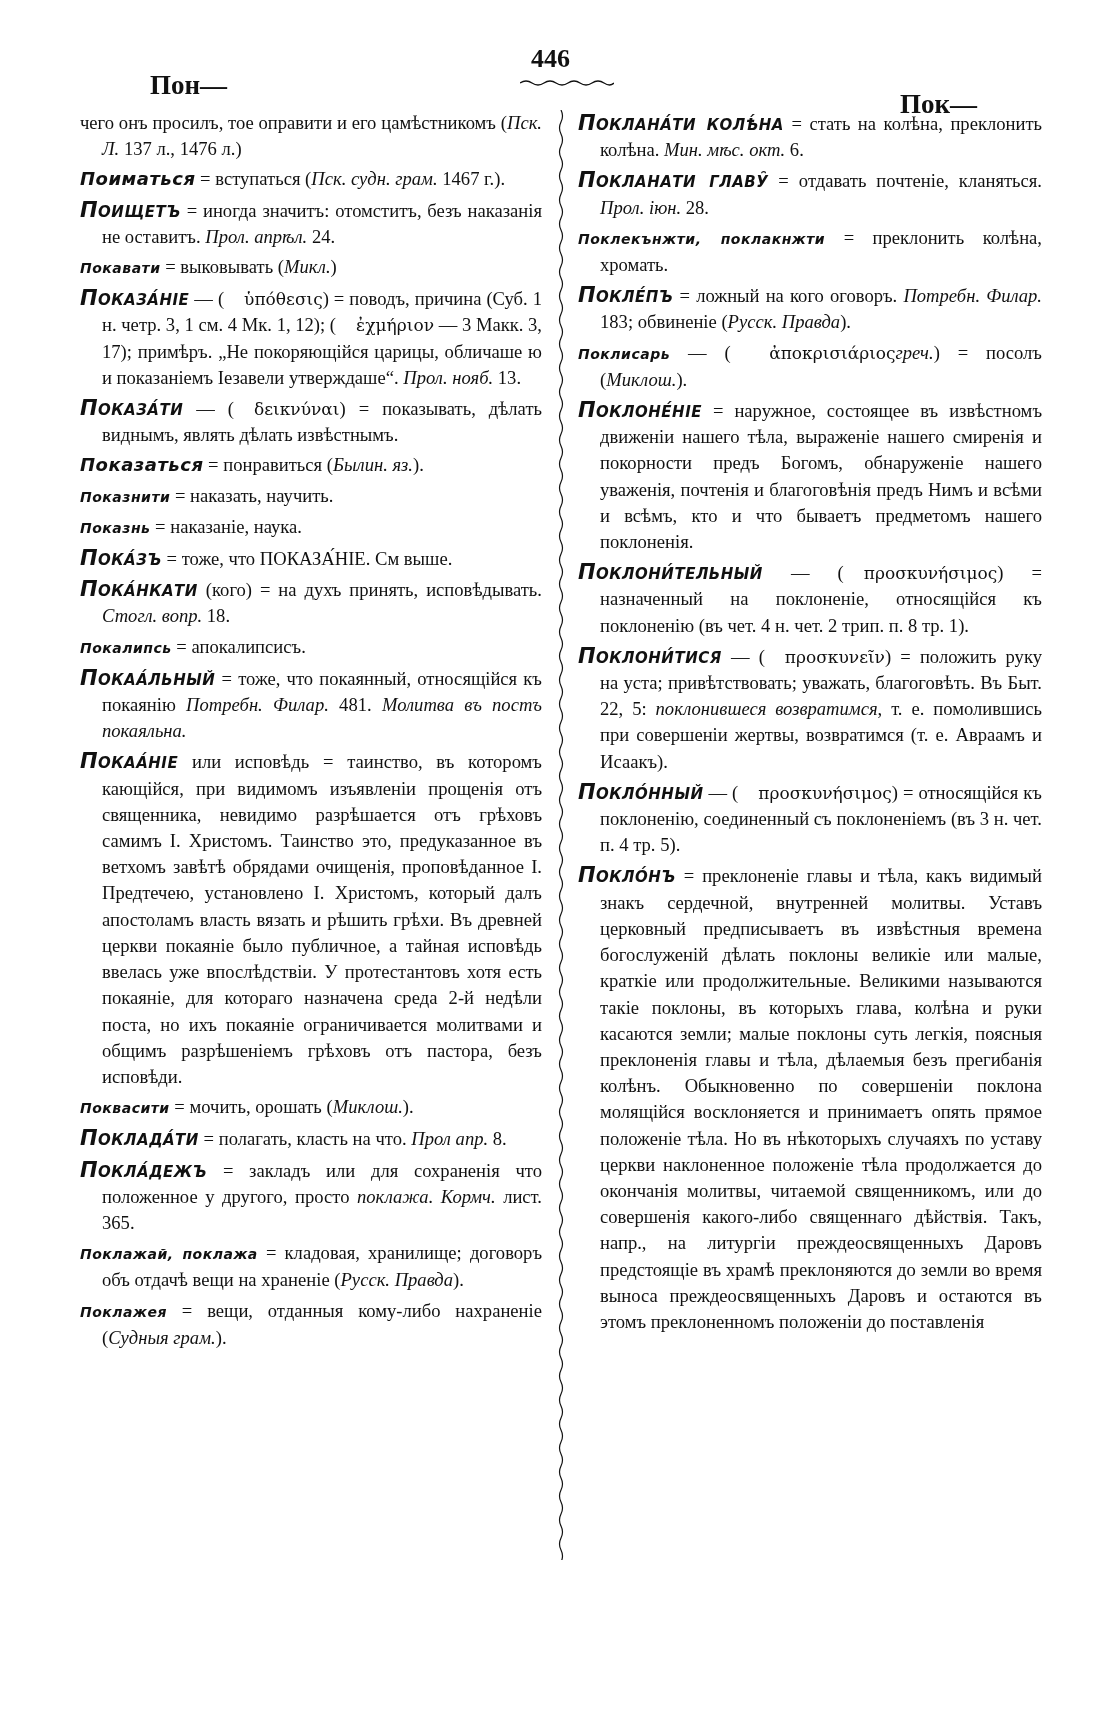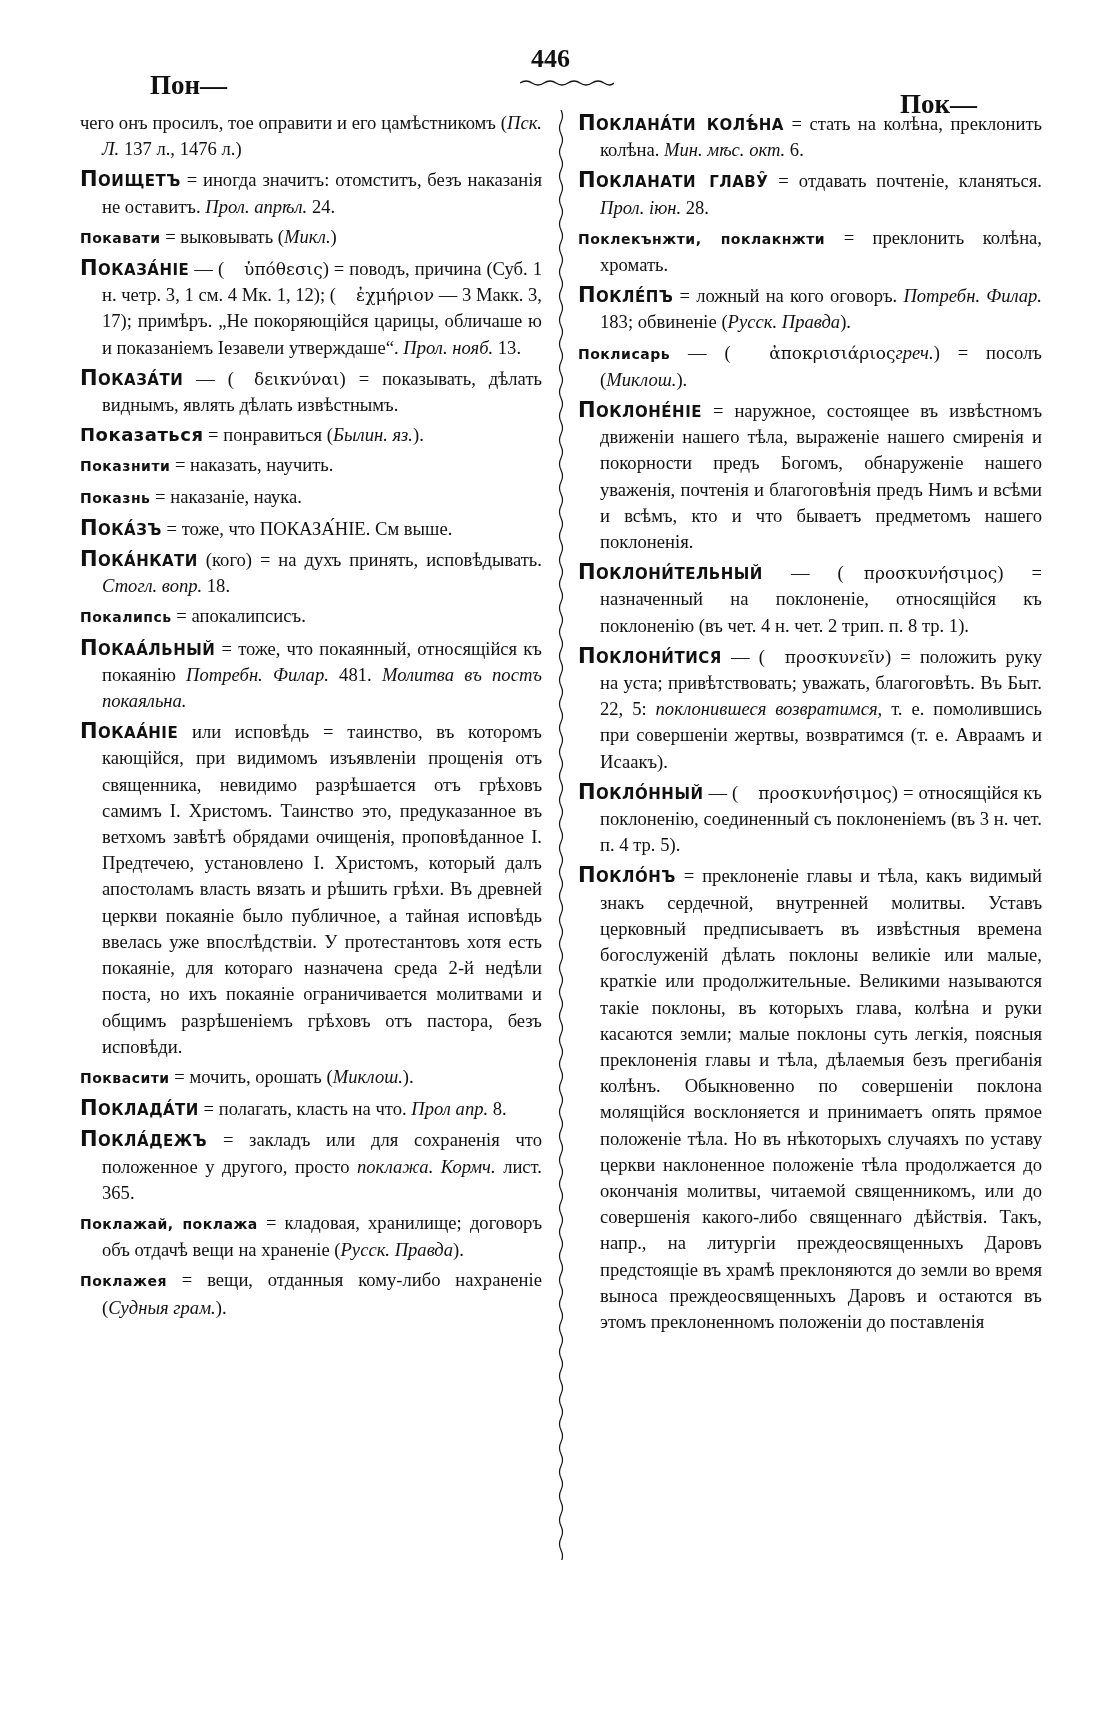--- a/index.html
+++ b/index.html
@@ -23,21 +23,21 @@
     position: absolute; top: 110px; font-size: 18.6px; line-height: 26.2px;
     text-align: justify;
   }
   .column.left { left: 80px; width: 462px; }
   .column.right { left: 578px; width: 464px; }
   .divider {
     position: absolute; left: 556px; top: 110px; width: 10px; height: 1450px;
   }
   .entry { margin: 0 0 4px 0; padding-left: 22px; text-indent: -22px; }
   .hw {
-    font-family: "DejaVu Sans", sans-serif; font-weight: bold; letter-spacing: 0.5px;
+    font-family: "DejaVu Sans", sans-serif; font-weight: bold; letter-spacing: 0.5px; font-style: italic;
   }
   .hw.big { font-size: 21px; font-variant: small-caps; }
   .hw.small { font-size: 14px; }
   .hw.mid { font-size: 18px; }
   i.ref { font-style: italic; }
   .greek { font-family: "DejaVu Serif", serif; font-size: 17px; margin-left: 20px; }
 </style>
 </head>
 <body>
 
@@ -47,20 +47,21 @@
 </svg>
 <div class="running-head left">Пон—</div>
 <div class="running-head right">Пок—</div>
 
 <svg class="divider" viewBox="0 0 10 1450" preserveAspectRatio="none">
   <path id="wavy-divider" d="M5 0 Q8 6 5 12 Q2 18 5 24 Q8 30 5 36 Q2 42 5 48 Q8 54 5 60 Q2 66 5 72 Q8 78 5 84 Q2 90 5 96 Q8 102 5 108 Q2 114 5 120 Q8 126 5 132 Q2 138 5 144 Q8 150 5 156 Q2 162 5 168 Q8 174 5 180 Q2 186 5 192 Q8 198 5 204 Q2 210 5 216 Q8 222 5 228 Q2 234 5 240 Q8 246 5 252 Q2 258 5 264 Q8 270 5 276 Q2 282 5 288 Q8 294 5 300 Q2 306 5 312 Q8 318 5 324 Q2 330 5 336 Q8 342 5 348 Q2 354 5 360 Q8 366 5 372 Q2 378 5 384 Q8 390 5 396 Q2 402 5 408 Q8 414 5 420 Q2 426 5 432 Q8 438 5 444 Q2 450 5 456 Q8 462 5 468 Q2 474 5 480 Q8 486 5 492 Q2 498 5 504 Q8 510 5 516 Q2 522 5 528 Q8 534 5 540 Q2 546 5 552 Q8 558 5 564 Q2 570 5 576 Q8 582 5 588 Q2 594 5 600 Q8 606 5 612 Q2 618 5 624 Q8 630 5 636 Q2 642 5 648 Q8 654 5 660 Q2 666 5 672 Q8 678 5 684 Q2 690 5 696 Q8 702 5 708 Q2 714 5 720 Q8 726 5 732 Q2 738 5 744 Q8 750 5 756 Q2 762 5 768 Q8 774 5 780 Q2 786 5 792 Q8 798 5 804 Q2 810 5 816 Q8 822 5 828 Q2 834 5 840 Q8 846 5 852 Q2 858 5 864 Q8 870 5 876 Q2 882 5 888 Q8 894 5 900 Q2 906 5 912 Q8 918 5 924 Q2 930 5 936 Q8 942 5 948 Q2 954 5 960 Q8 966 5 972 Q2 978 5 984 Q8 990 5 996 Q2 1002 5 1008 Q8 1014 5 1020 Q2 1026 5 1032 Q8 1038 5 1044 Q2 1050 5 1056 Q8 1062 5 1068 Q2 1074 5 1080 Q8 1086 5 1092 Q2 1098 5 1104 Q8 1110 5 1116 Q2 1122 5 1128 Q8 1134 5 1140 Q2 1146 5 1152 Q8 1158 5 1164 Q2 1170 5 1176 Q8 1182 5 1188 Q2 1194 5 1200 Q8 1206 5 1212 Q2 1218 5 1224 Q8 1230 5 1236 Q2 1242 5 1248 Q8 1254 5 1260 Q2 1266 5 1272 Q8 1278 5 1284 Q2 1290 5 1296 Q8 1302 5 1308 Q2 1314 5 1320 Q8 1326 5 1332 Q2 1338 5 1344 Q8 1350 5 1356 Q2 1362 5 1368 Q8 1374 5 1380 Q2 1386 5 1392 Q8 1398 5 1404 Q2 1410 5 1416 Q8 1422 5 1428 Q2 1434 5 1440 Q8 1446 5 1452" fill="none" stroke="#111" stroke-width="1.2"></path>
 </svg>
 
 <div class="column left" id="left-col">
     <p class="entry"><span>чего онъ просилъ, тое оправити и его цамѣстникомъ (</span><i class="ref">Пск. Л.</i><span> 137 л., 1476 л.)</span></p>
+    <p class="entry"><span class="hw mid">Поиматься</span><span> = вступаться (</span><i class="ref">Пск. судн. грам.</i><span> 1467 г.).</span></p>
     <p class="entry"><span class="hw big">Поищетъ</span><span> = иногда значитъ: отомститъ, безъ наказанія не оставитъ. </span><i class="ref">Прол. апрѣл.</i><span> 24.</span></p>
     <p class="entry"><span class="hw small">Покавати</span><span> = выковывать (</span><i class="ref">Микл.</i><span>)</span></p>
     <p class="entry"><span class="hw big">Показа́ніе</span><span> — (</span><span class="greek">ὑπόθεσις</span><span>) = поводъ, причина (Суб. 1 н. четр. 3, 1 см. 4 Мк. 1, 12); (</span><span class="greek">ἐχμήριον</span><span> — 3 Макк. 3, 17); примѣръ. „Не покоряющійся царицы, обличаше ю и показаніемъ Іезавели утверждаше“. </span><i class="ref">Прол. нояб.</i><span> 13.</span></p>
     <p class="entry"><span class="hw big">Показа́ти</span><span> — (</span><span class="greek">δεικνύναι</span><span>) = показывать, дѣлать виднымъ, являть дѣлать извѣстнымъ.</span></p>
     <p class="entry"><span class="hw mid">Показаться</span><span> = понравиться (</span><i class="ref">Былин. яз.</i><span>).</span></p>
     <p class="entry"><span class="hw small">Показнити</span><span> = наказать, научить.</span></p>
     <p class="entry"><span class="hw small">Показнь</span><span> = наказаніе, наука.</span></p>
     <p class="entry"><span class="hw big">Пока́зъ</span><span> = тоже, что ПОКАЗА́НІЕ. См выше.</span></p>
     <p class="entry"><span class="hw big">Пока́нкати</span><span> (кого) = на духъ принять, исповѣдывать. </span><i class="ref">Стогл. вопр.</i><span> 18.</span></p>
     <p class="entry"><span class="hw small">Покалипсь</span><span> = апокалипсисъ.</span></p>

